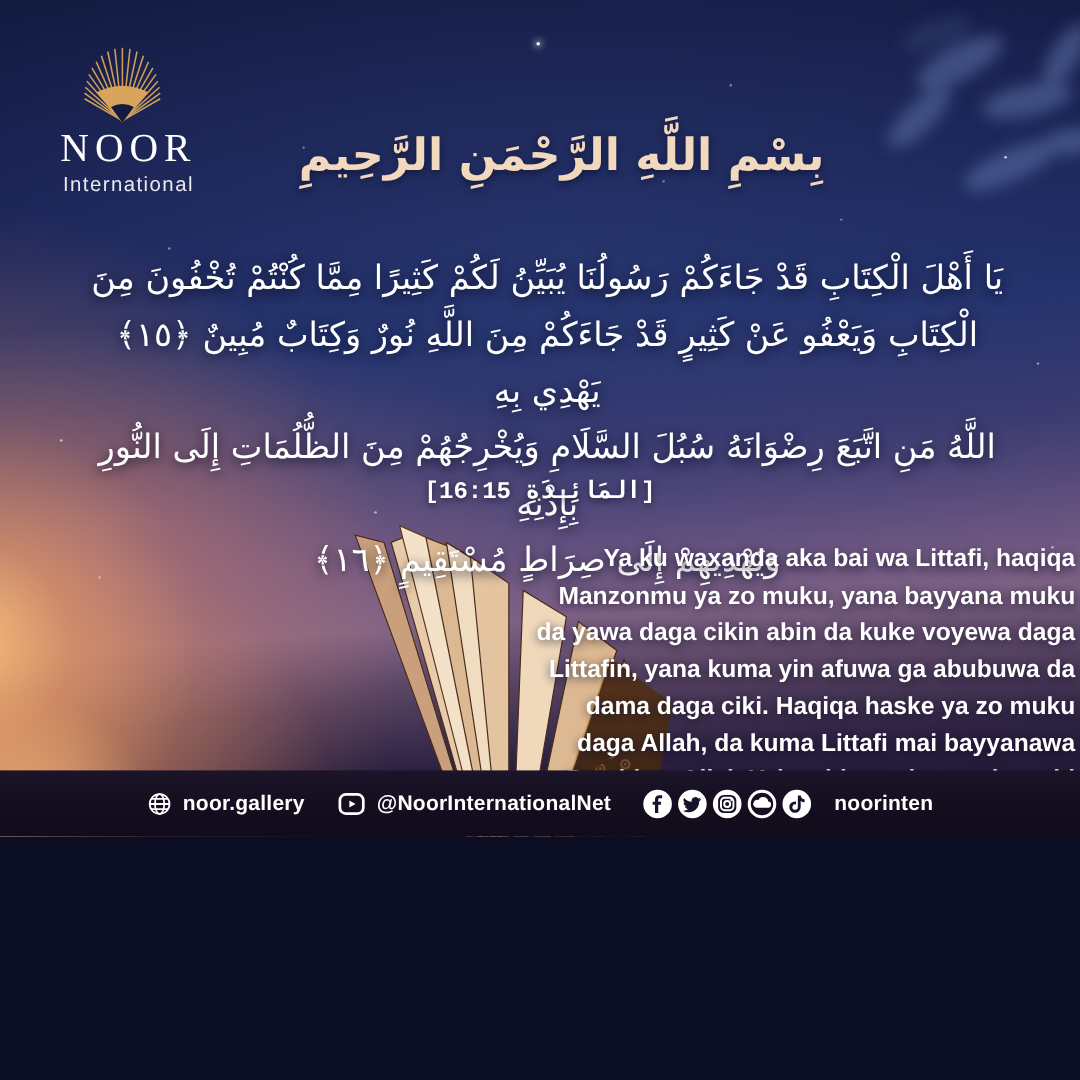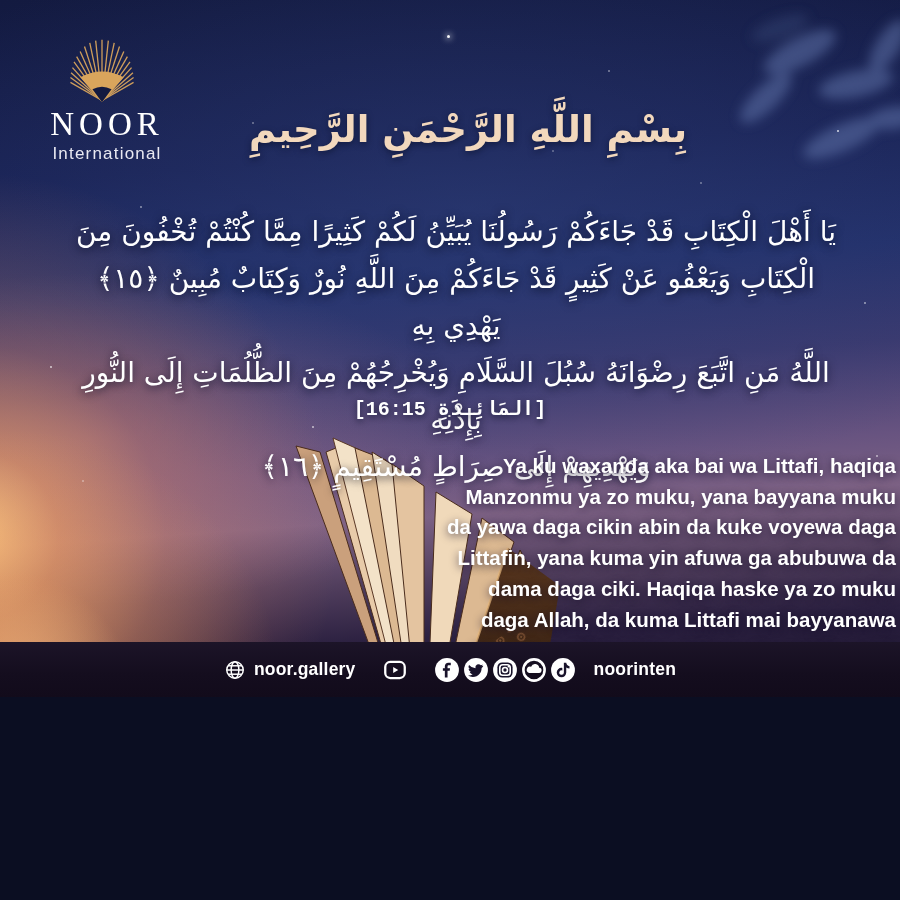--- a/index.html
+++ b/index.html
@@ -227,20 +227,21 @@
         </svg>
       </span>
       <span class="footer-text sp8">noor.gallery</span>
 
       <span class="ficon sp24">
         <svg width="26" height="26" viewBox="0 0 24 24">
           <rect x="3" y="4.6" width="18" height="14.8" rx="4.6" fill="none" stroke="#fff" stroke-width="2.1"></rect>
           <path d="M10.3 9.3 L15 12 L10.3 14.7 Z" fill="#fff"></path>
         </svg>
       </span>
+      <span class="footer-text sp8">@NoorInternationalNet</span>
 
       <span class="ficon sp24">
         <span class="ficon">
           <svg width="26" height="26" viewBox="0 0 24 24">
             <circle cx="12" cy="12" r="11" fill="#fff"></circle>
             <path d="M13.6 7.6h1.9V5.2h-2.2c-2.1 0-3.3 1.3-3.3 3.4v1.7H8.2v2.3H10V19h2.5v-6.4h2l.3-2.3h-2.3V8.7c0-.7.4-1.1 1.1-1.1z" fill="#18122a"></path>
           </svg>
         </span>
         <span class="ficon sp4">
           <svg width="26" height="26" viewBox="0 0 24 24">

